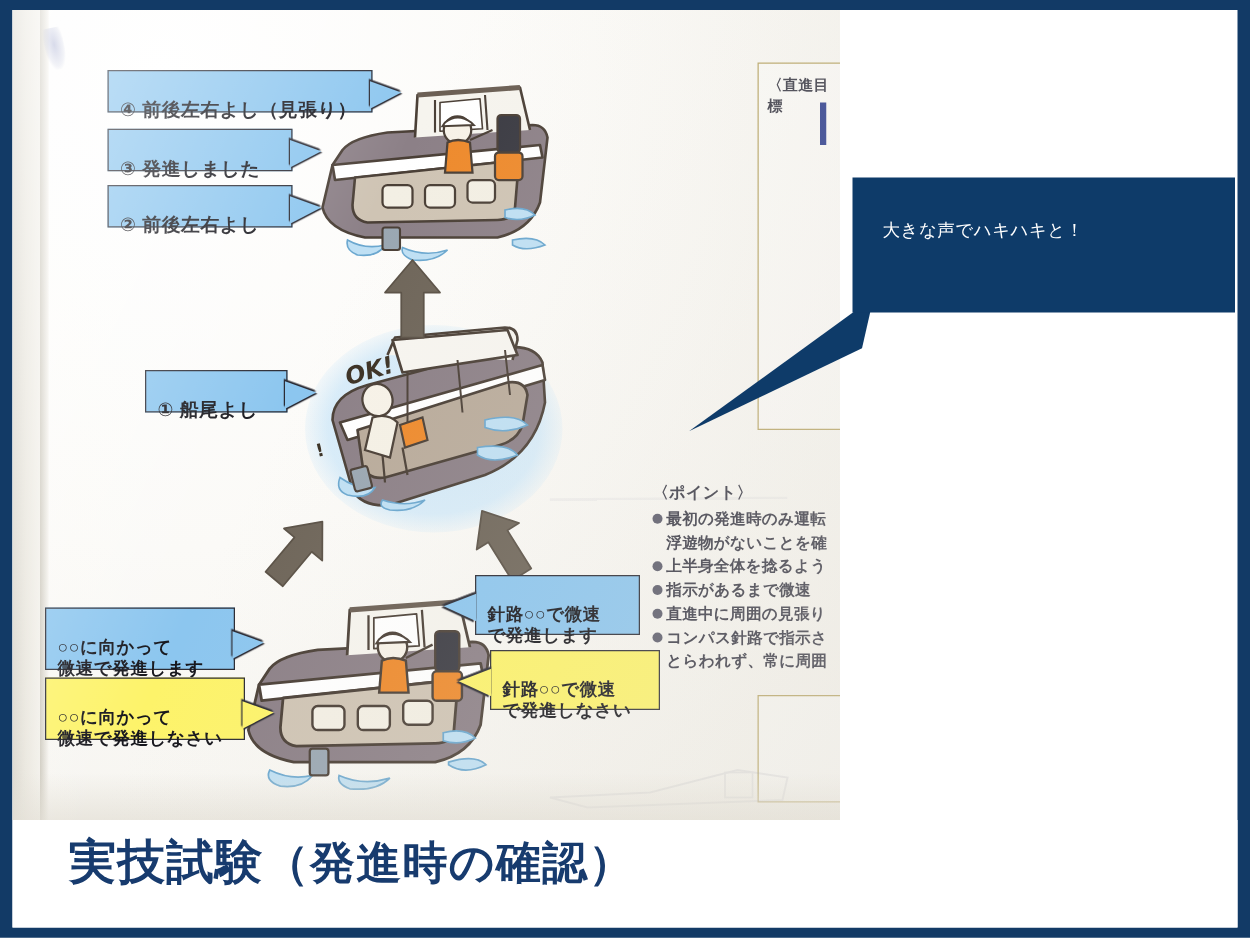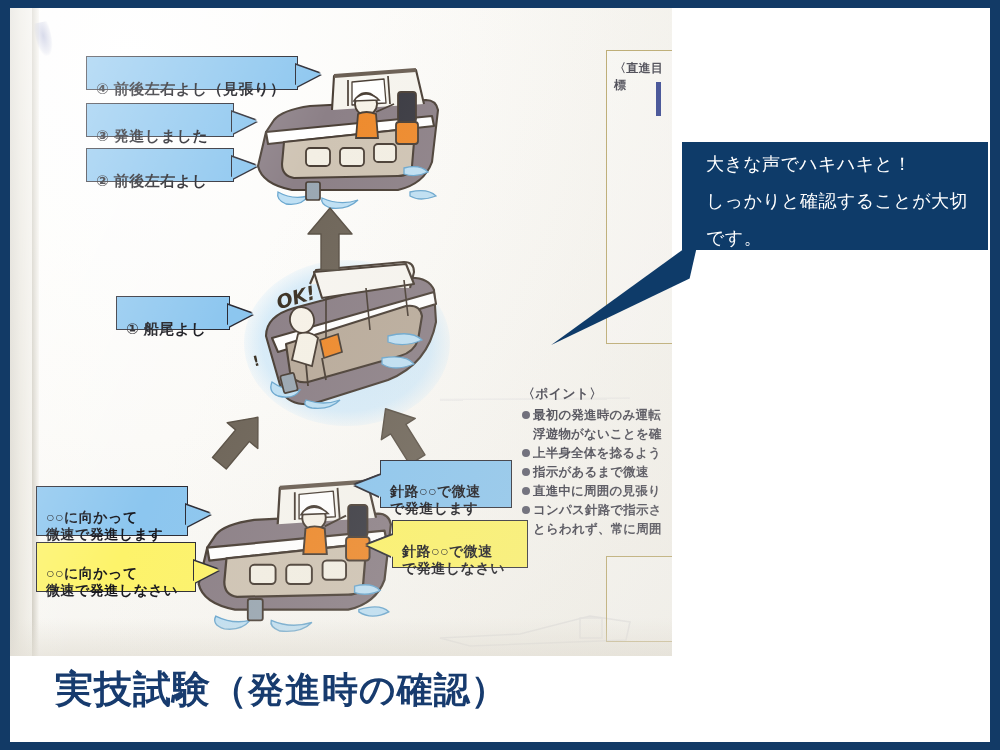--- a/index.html
+++ b/index.html
@@ -172,22 +172,22 @@
     position:absolute;left:420px;top:600px;width:230px;height:42px;
     opacity:.18;
   }
 
   
   .callout{
     position:absolute;left:672px;top:134px;width:306px;height:108px;
     background:#0e3b69;
   }
   .callout-txt{
-    position:absolute;left:24px;top:4px;width:268px;
-    color:#ffffff;font-size:18px;line-height:2.05;letter-spacing:.4px;
+    position:absolute;left:24px;top:28px;width:268px;
+    color:#ffffff;font-size:14px;line-height:2.05;letter-spacing:.4px;
     font-weight:500;
   }
   .callout-tail{
     position:absolute;left:540px;top:230px;width:150px;height:120px;
     overflow:visible;pointer-events:none;
   }
 
   
   .title-area{
     position:absolute;left:0px;top:648px;width:980px;height:86px;
@@ -394,21 +394,20 @@
       <div class="photo-bottom-shade"></div>
     </div>
 
     <svg class="callout-tail" width="160" height="130" viewBox="0 0 160 130">
       <path d="M160 0 L150 44 L0 116 Z" fill="#0e3b69"></path>
     </svg>
 
     <div class="callout">
       <div class="callout-txt">
         <div>大きな声でハキハキと！</div>
-        <div>しっかりと確認することが大切です。</div>
       </div>
     </div>
 
     <div class="title-area">
       <div class="title">
         <span class="big">実技試験</span><span class="sm">（発進時の確認）</span>
       </div>
     </div>
 
   </div>

